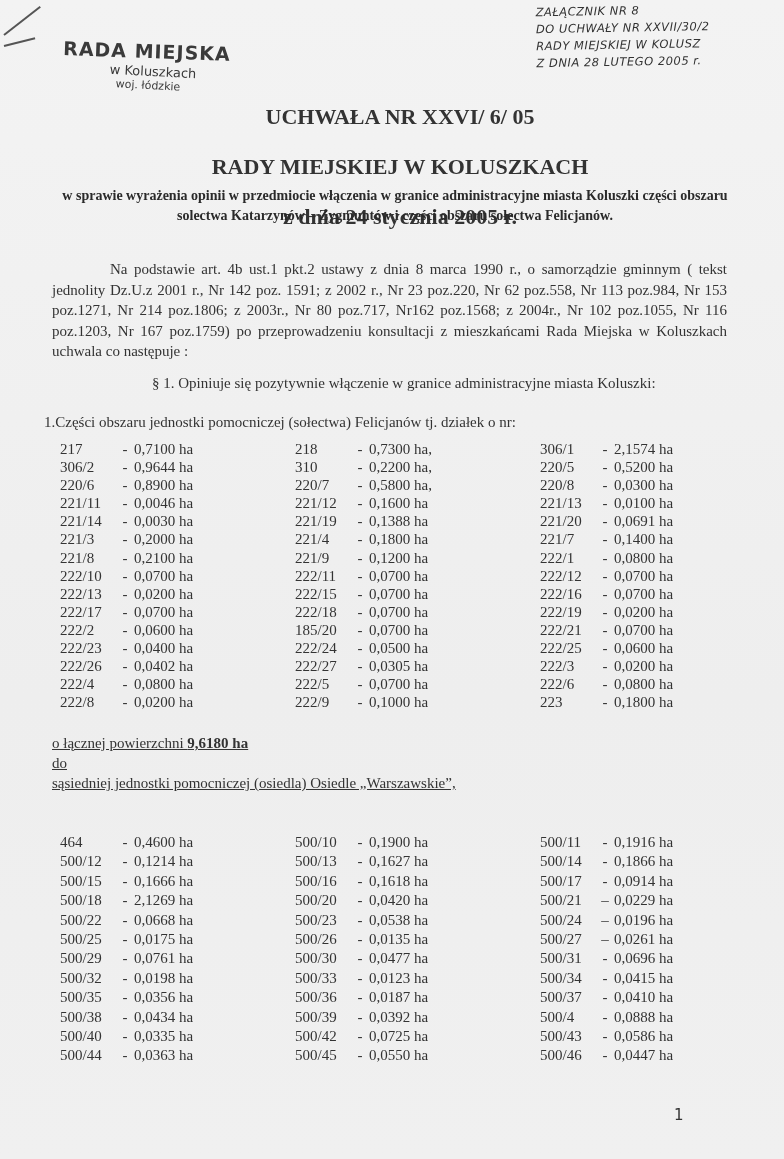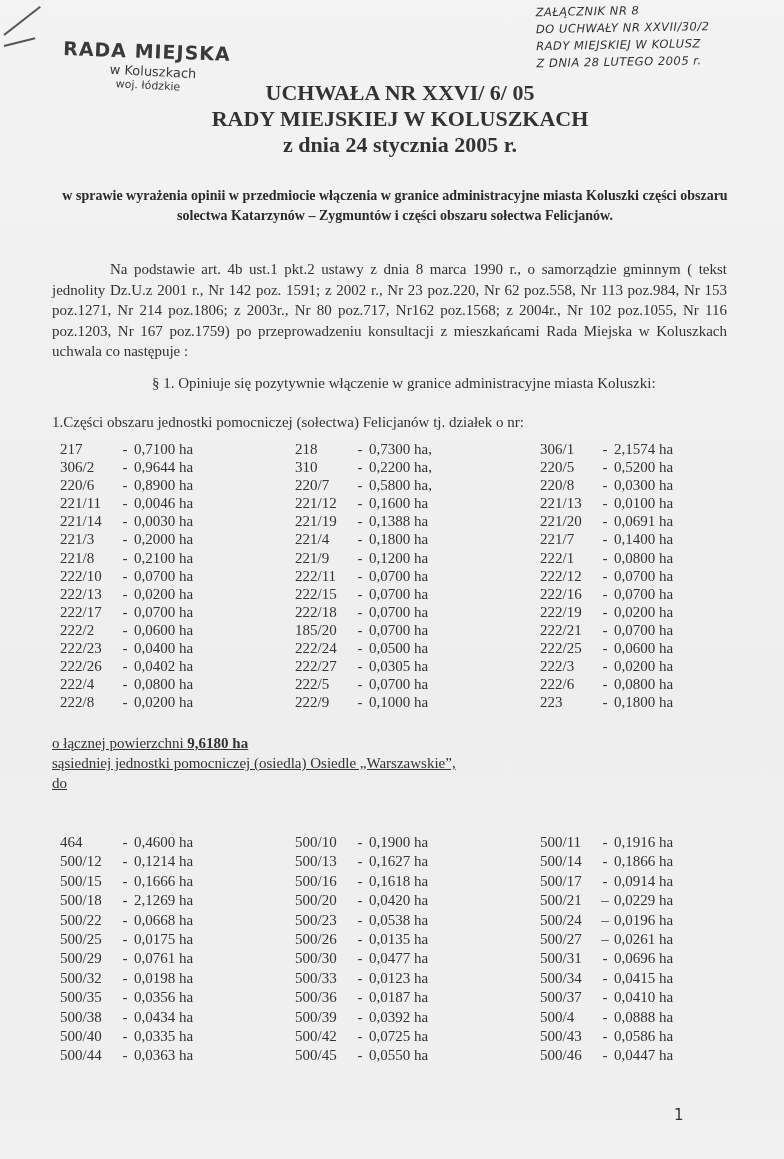--- a/index.html
+++ b/index.html
@@ -12,26 +12,26 @@
   .page { position: absolute; left: 0; top: 0; width: 784px; height: 1159px;
     background: linear-gradient(180deg, #f3f3f3 0%, #eeeeee 60%, #f0f0f0 100%); }
   .slash { position: absolute; background: #555; height: 2px; transform-origin: left center; }
   .stamp { position: absolute; left: 50px; top: 40px; font-family: "DejaVu Sans", sans-serif; color: #3a3a3a; text-align: center; width: 200px; }
   .stamp .s1 { font-size: 19px; font-weight: bold; letter-spacing: 1px; transform: rotate(2deg); display:block; margin-left: -6px;}
   .stamp .s2 { font-size: 13px; display:block; margin-top: 2px; transform: rotate(3deg); margin-left: 6px;}
   .stamp .s3 { font-size: 11px; display:block; transform: rotate(3deg); margin-left: -4px;}
   .handnote { position: absolute; left: 536px; top: 2px; width: 248px; font-family: "DejaVu Sans", sans-serif;
     font-style: italic; font-size: 11.5px; line-height: 17px; color: #333; letter-spacing: 0.5px; transform: rotate(-1deg); }
   .titleblock { position: absolute; left: 170px; top: 80px; width: 460px; text-align: center; font-weight: bold; color: #333; }
-  .titleblock .t { font-size: 22px; line-height: 26px; }
+  .titleblock .t { font-size: 22px; line-height: 26px; margin-top: 24px; }
   .subject { position: absolute; left: 60px; top: 186px; width: 670px; text-align: center; font-weight: bold; font-size: 14px; line-height: 20px; color: #2a2a2a; }
   .intro { position: absolute; left: 52px; top: 259px; width: 675px; font-size: 15px; line-height: 20.5px; text-align: justify; color: #333; }
   .intro .first { text-indent: 58px; font-family: Liberation Serif, serif; }
   .para1 { position: absolute; left: 112px; top: 375px; font-size: 15px; color: #333; margin-left: 40px; }
-  .sec-head { position: absolute; left: 52px; font-size: 15px; color: #333; }
+  .sec-head { position: absolute; left: 44px; font-size: 15px; color: #333; }
   .plots { position: absolute; left: 60px; width: 680px; font-size: 15px; color: #333; }
   .plots .row { display: flex; height: 18.1px; line-height: 18.1px; }
   .cell { display: flex; }
   .cell .nr { width: 56px; }
   .cell .dash { width: 18px; text-align: center; }
   .cell .area { }
   .c1 { width: 235px; } .c2 { width: 245px; } .c3 { width: 200px; }
   .sum { position: absolute; left: 52px; top: 733px; font-size: 15px; color: #333; line-height: 20px; text-decoration: underline; }
   .sum b { font-weight: bold; }
   .pagenum { position: absolute; left: 674px; top: 1106px; font-family: "DejaVu Sans", sans-serif; font-size: 15px; color: #333; }
@@ -326,22 +326,22 @@
         <div class="cell c3">
           <span class="nr">223</span>
           <span class="dash">-</span>
           <span class="area">0,1800 ha</span>
         </div>
       </div>
     </div>
 
   <div class="sum">
     <div><span>o łącznej powierzchni </span><b>9,6180 ha</b></div>
+    <div>do</div>
     <div>sąsiedniej jednostki pomocniczej (osiedla) Osiedle „Warszawskie”,</div>
-    <div>do</div>
   </div>
 
   <div class="plots plots2" id="plots2" style="top:833px;">
       <div class="row">
         <div class="cell c1">
           <span class="nr">464</span>
           <span class="dash">-</span>
           <span class="area">0,4600 ha</span>
         </div>
         <div class="cell c2">

